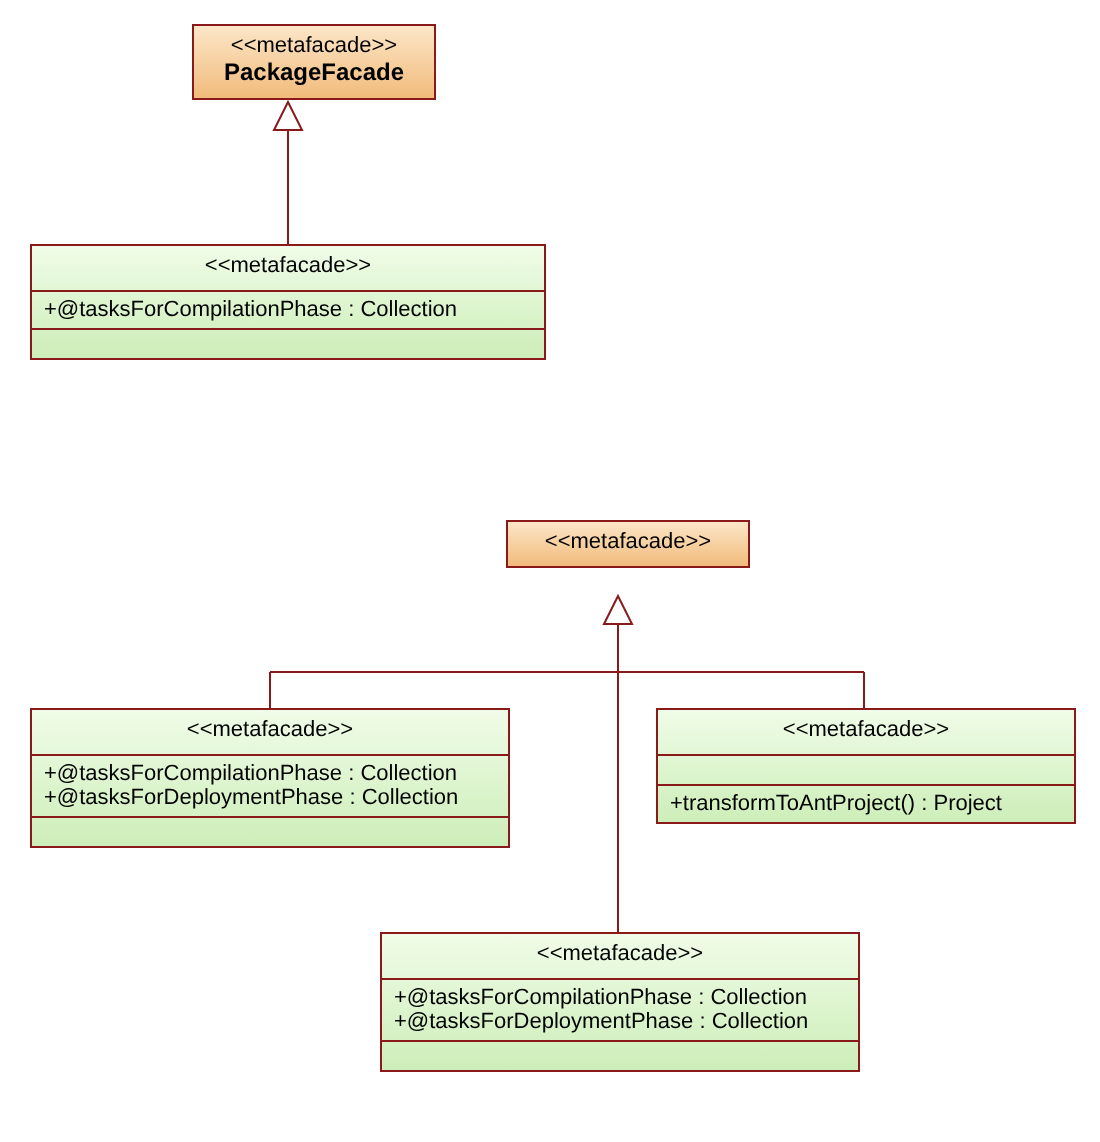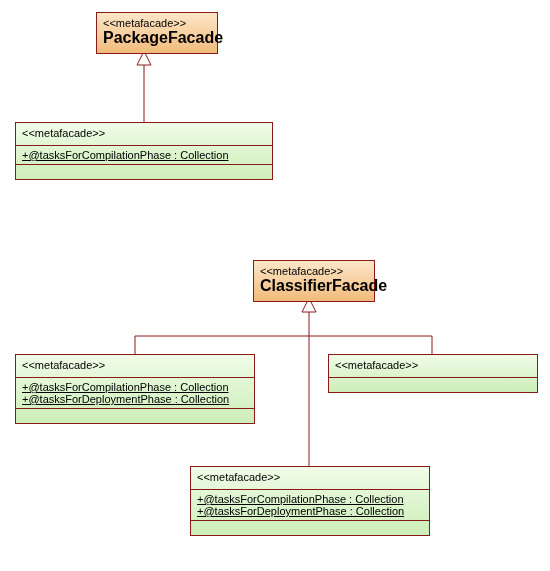--- a/index.html
+++ b/index.html
@@ -19,38 +19,38 @@
     position: absolute;
     border: 1px solid #8a1a1a;
     background: linear-gradient(#f0fce8, #cdeeb8);
     box-sizing: border-box;
   }
   .uml-class.orange {
     background: linear-gradient(#fce6c8, #f1bb7b);
     border-color: #8a1a1a;
   }
   .uml-header {
+    text-align: center;
     padding: 4px 6px 6px 6px;
     border-bottom: 1px solid #8a1a1a;
   }
   .uml-stereo {
     font-size: 11px;
     font-style: normal;
   }
   .uml-name {
     font-weight: bold;
-    font-size: 16px;
+    font-size: 12px;
   }
   .uml-compart {
     border-bottom: 1px solid #8a1a1a;
     padding: 3px 6px;
     min-height: 8px;
     font-size: 11px;
     text-align: left;
-    text-decoration: underline;
   }
   .uml-compart:last-child {
     border-bottom: none;
   }
   .attr-line {
     white-space: nowrap;
   }
   svg.connectors {
     position: absolute;
     left: 0; top: 0;
@@ -98,40 +98,42 @@
     </div>
     <div class="uml-compart">
       <div class="attr-line">+@tasksForCompilationPhase : Collection</div>
     </div>
     <div class="uml-compart"></div>
   </div>
 
   <div class="uml-class orange" style="left:253px; top:260px; width:122px;">
     <div class="uml-header" style="border-bottom:none;">
       <div class="uml-stereo">&lt;&lt;metafacade&gt;&gt;</div>
-      <div class="uml-name">ClassifierFacade</div>
     </div>
   </div>
 
   <div class="uml-class" style="left:15px; top:354px; width:240px;">
     <div class="uml-header">
       <div class="uml-stereo">&lt;&lt;metafacade&gt;&gt;</div>
     </div>
     <div class="uml-compart">
       <div class="attr-line">+@tasksForCompilationPhase : Collection</div>
       <div class="attr-line">+@tasksForDeploymentPhase : Collection</div>
     </div>
     <div class="uml-compart"></div>
   </div>
 
   <div class="uml-class" style="left:328px; top:354px; width:210px;">
     <div class="uml-header">
       <div class="uml-stereo">&lt;&lt;metafacade&gt;&gt;</div>
     </div>
     <div class="uml-compart"></div>
+    <div class="uml-compart">
+      <div class="attr-line">+transformToAntProject() : Project</div>
+    </div>
   </div>
 
   <div class="uml-class" style="left:190px; top:466px; width:240px;">
     <div class="uml-header">
       <div class="uml-stereo">&lt;&lt;metafacade&gt;&gt;</div>
     </div>
     <div class="uml-compart">
       <div class="attr-line">+@tasksForCompilationPhase : Collection</div>
       <div class="attr-line">+@tasksForDeploymentPhase : Collection</div>
     </div>

